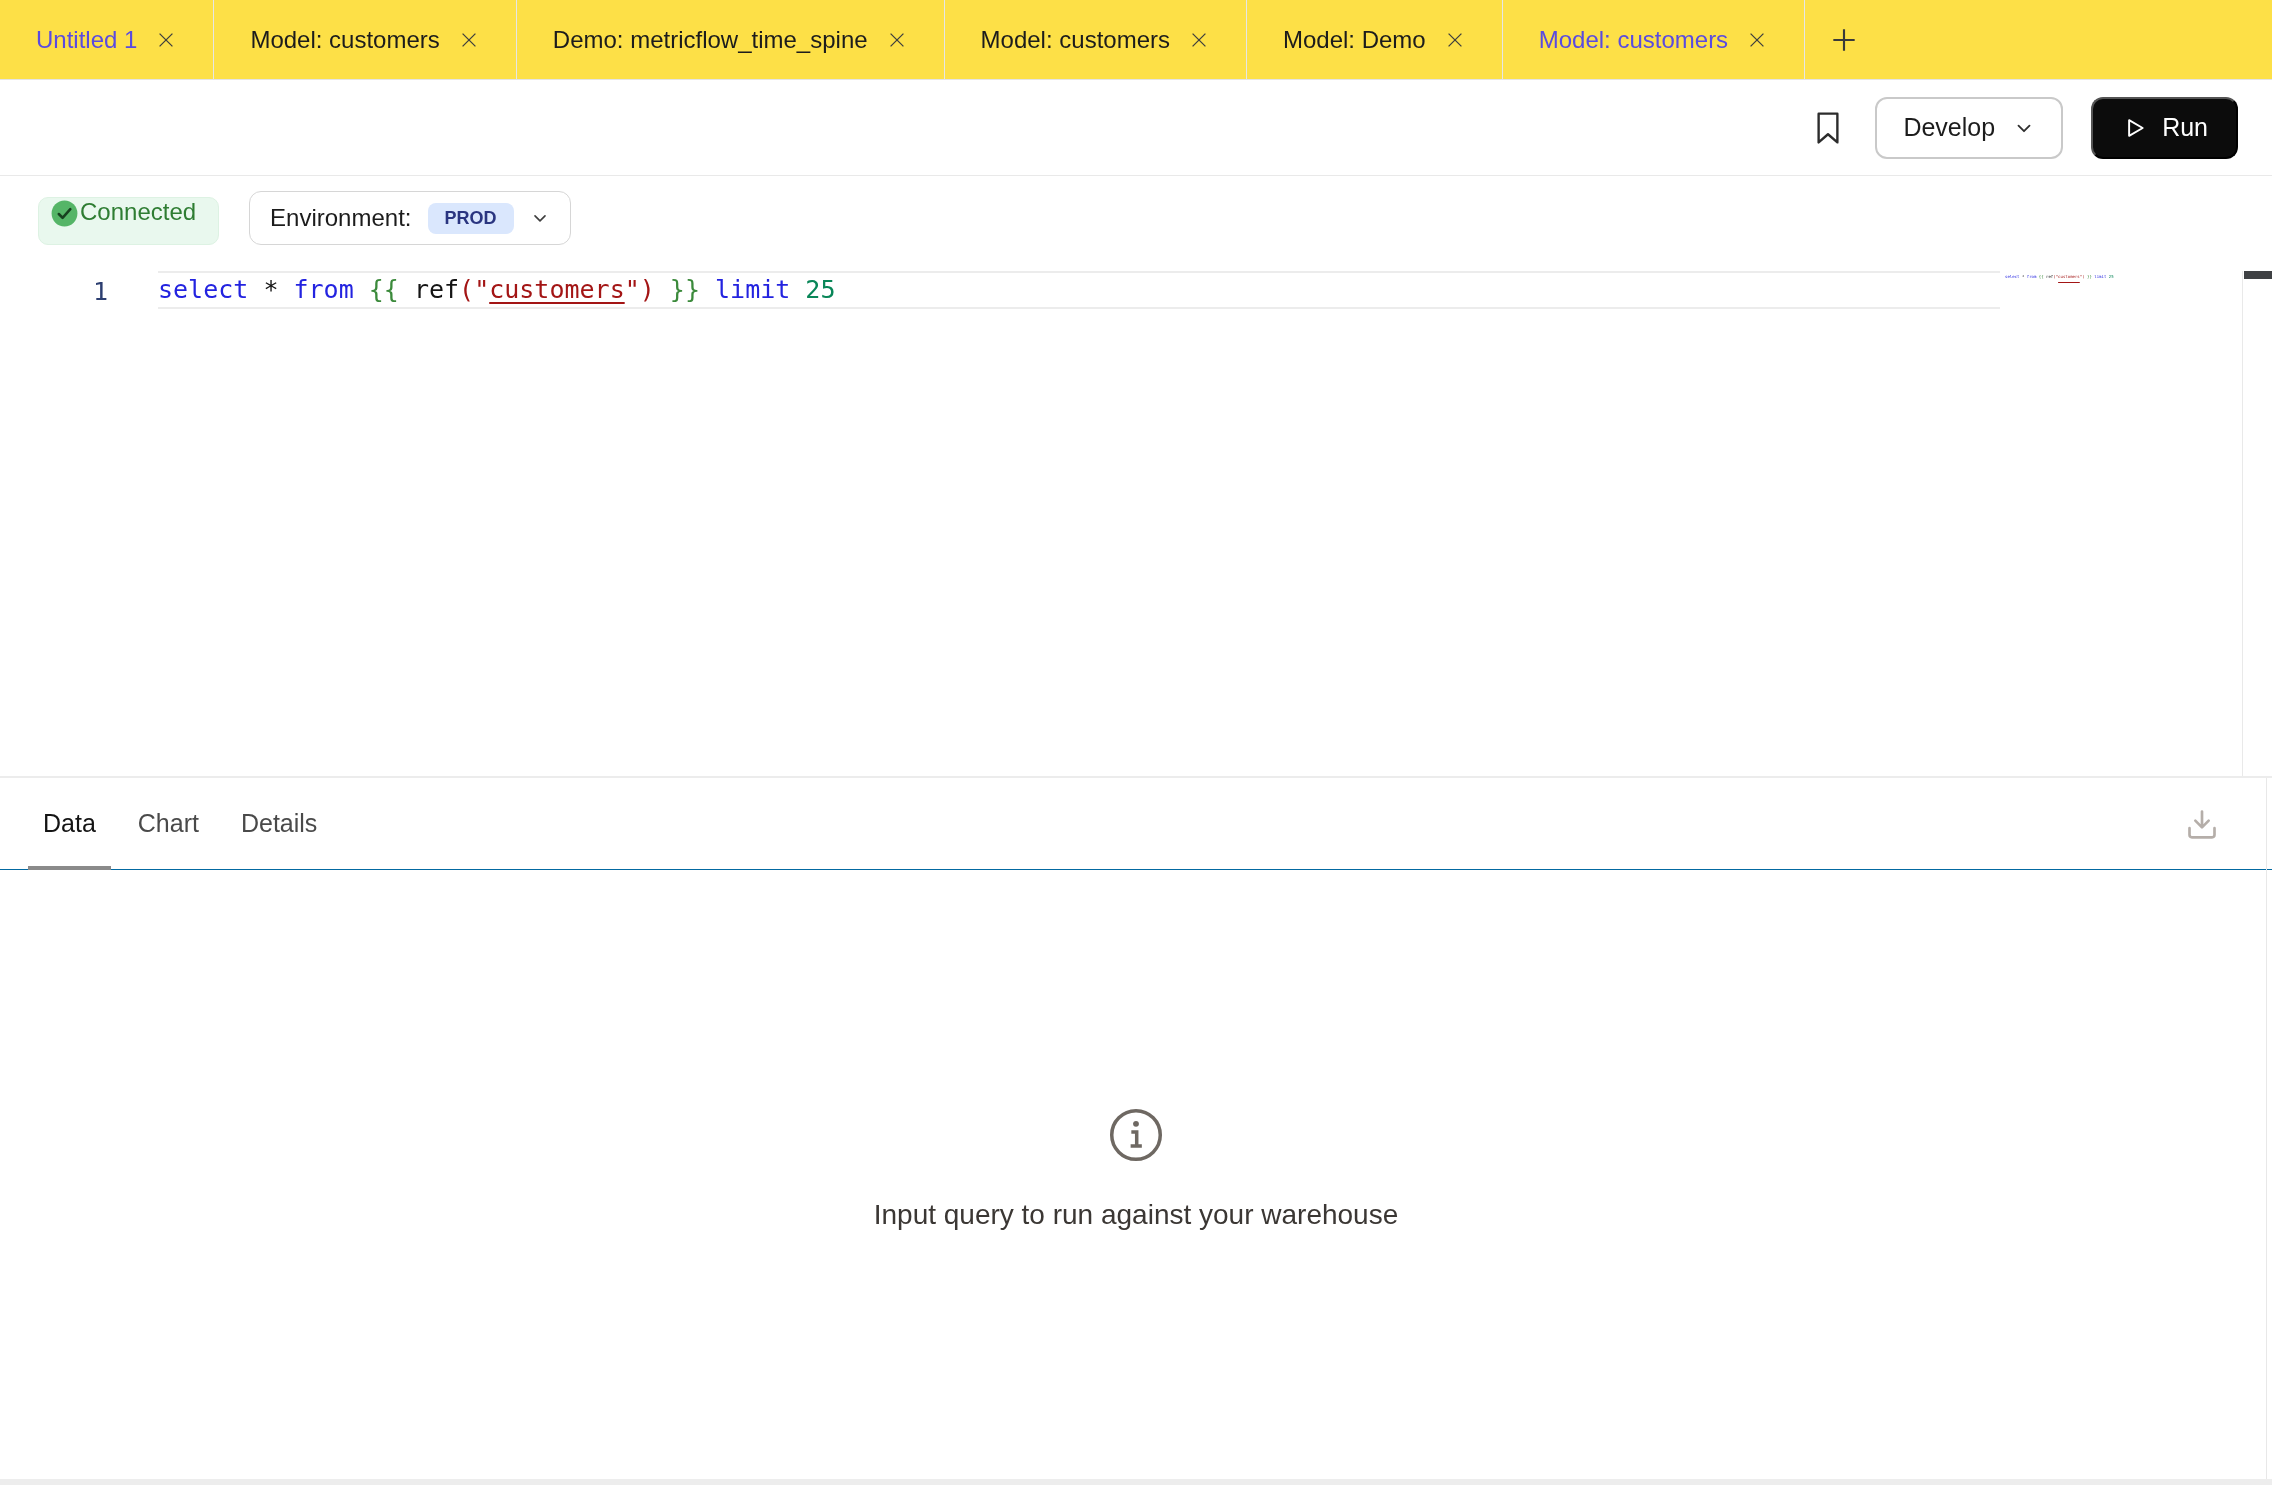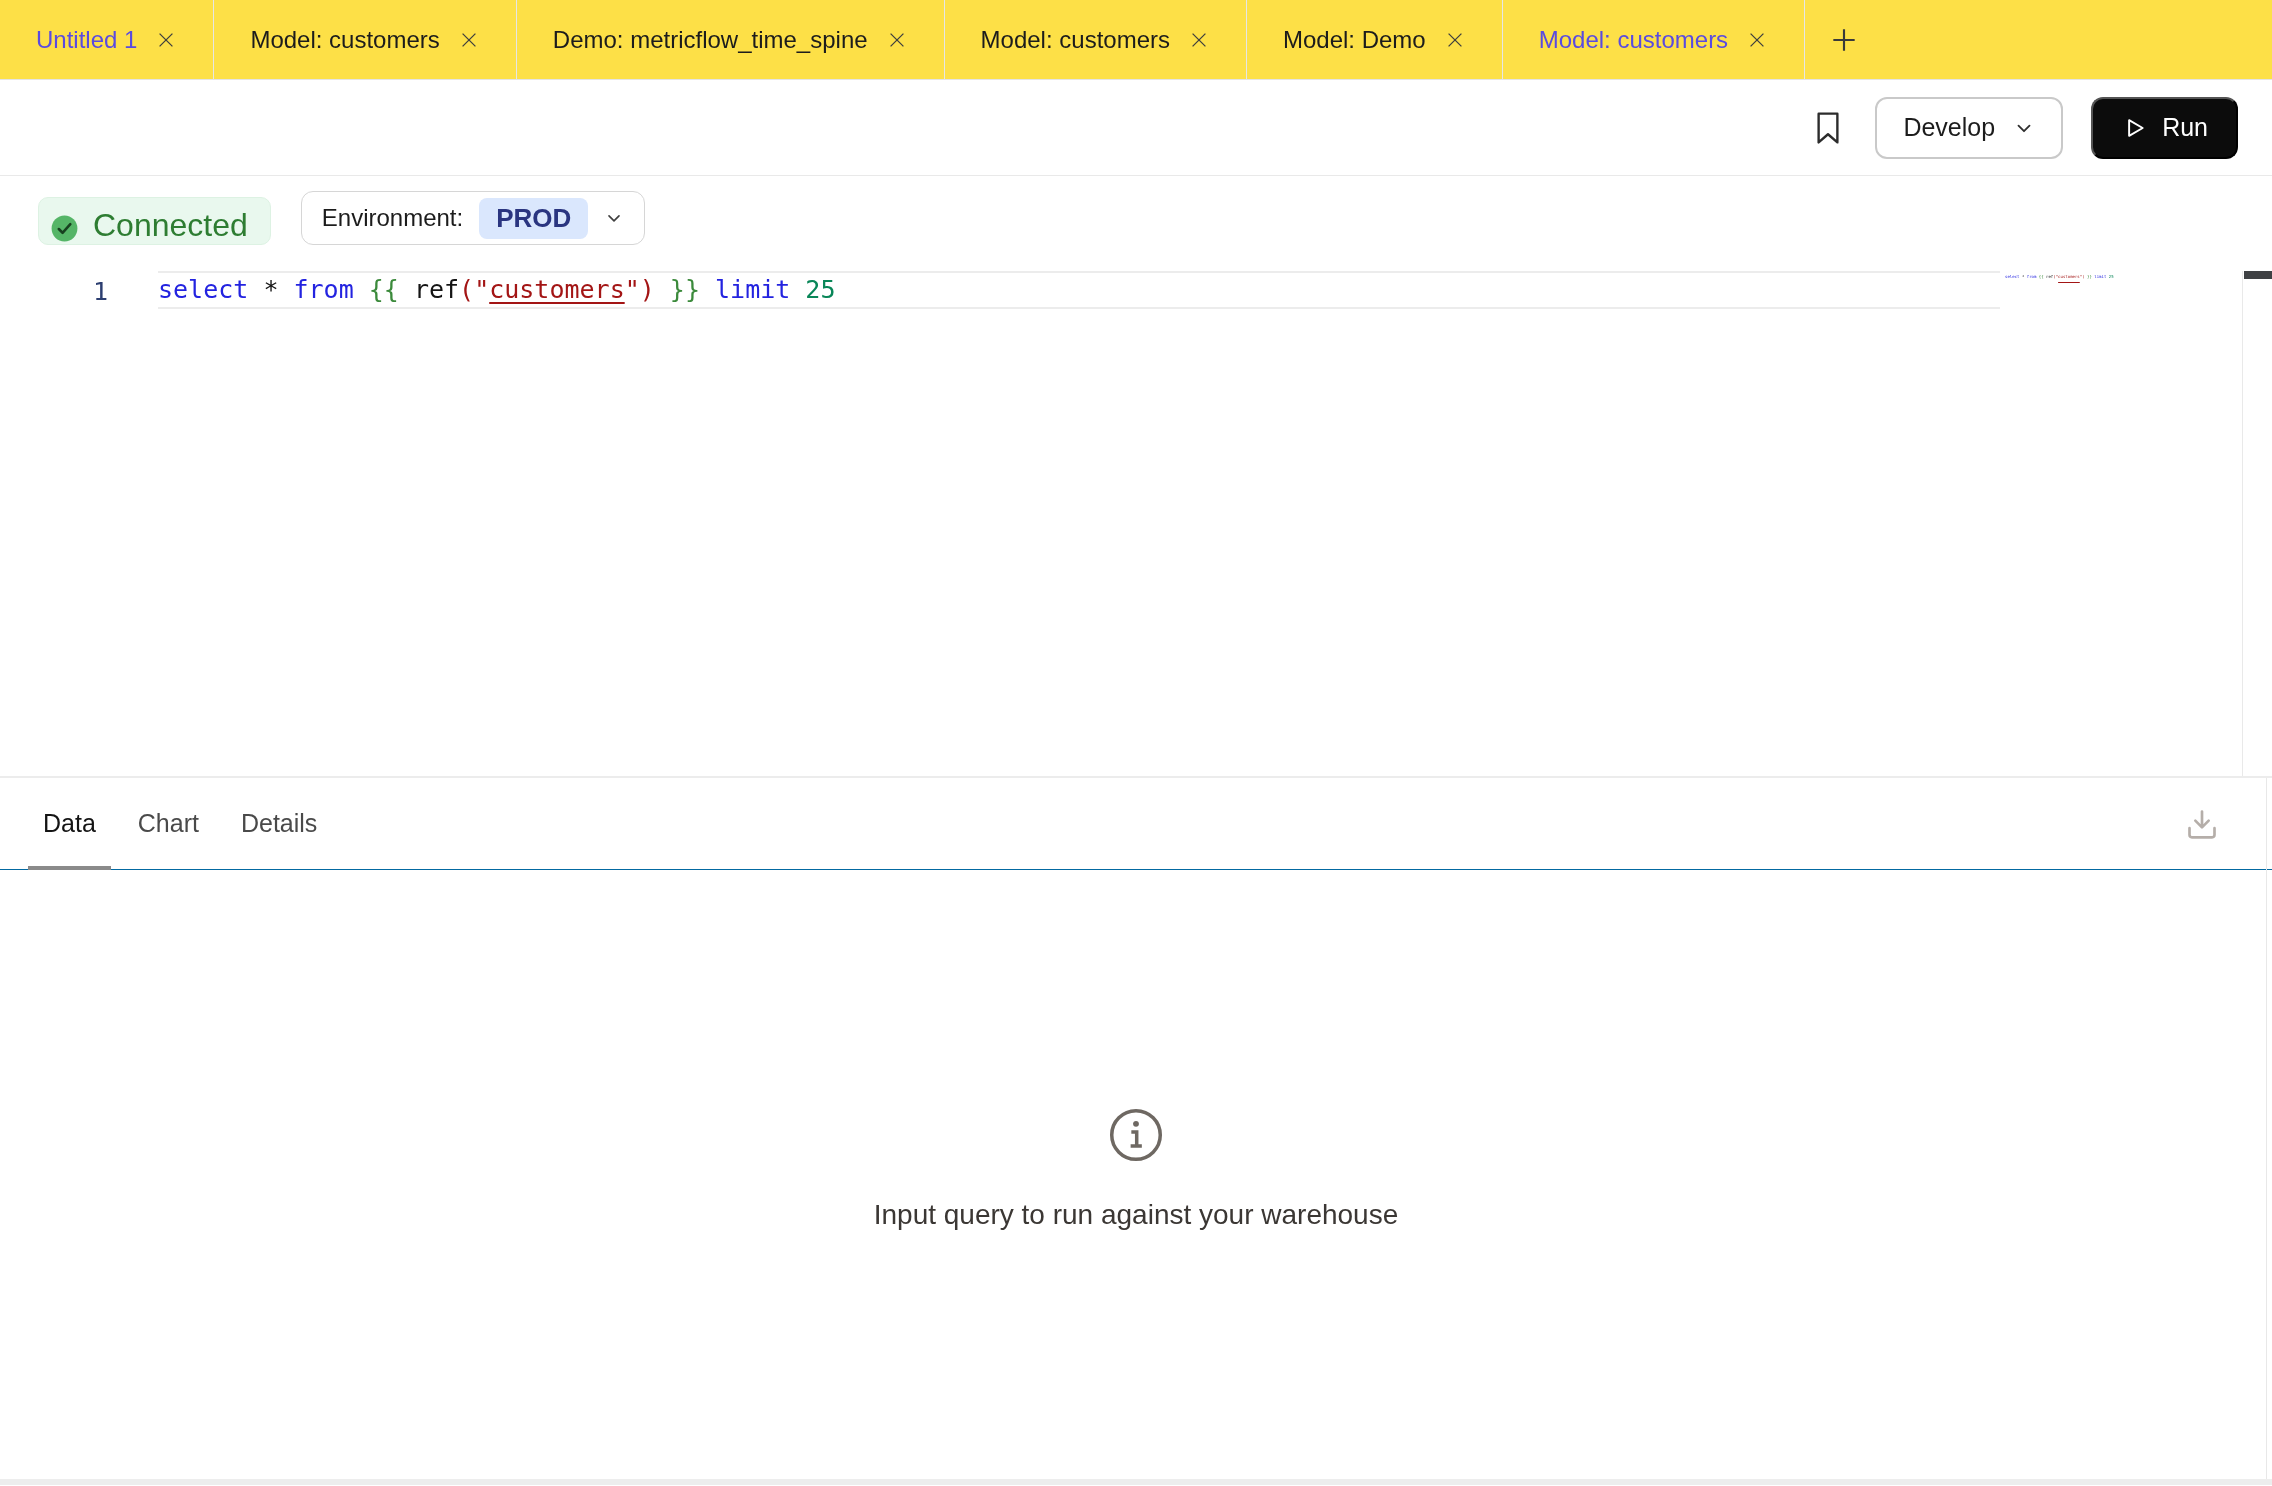--- a/index.html
+++ b/index.html
@@ -76,40 +76,40 @@
     display: flex; align-items: flex-end;
     gap: 30px;
     padding: 0 0 2px 38px;
     background: #fff;
   }
   .connected-badge {
     height: 48px;
     background: #e9f8ee;
     border: 1px solid #ddf2e3;
     border-radius: 10px;
-    display: flex; align-items: flex-end; gap: 13px;
+    display: flex; align-items: flex-start; 
     padding: 0 22px 0 10px;
-    font-size: 32px; font-weight: 500;
+    font-size: 24px; font-weight: 500;
     color: #2e7d32;
   }
   .env-pill {
     height: 54px;
     border: 1px solid #d6d6d6;
     border-radius: 12px;
     background: #fff;
     display: flex; align-items: center; gap: 16px;
     padding: 0 20px;
     font-size: 24px;
     color: #1c1c1c;
     cursor: pointer;
   }
   .env-chip {
     background: #dae7fd;
     color: #2a3580;
-    font-size: 26px; font-weight: 600;
+    font-size: 18px; font-weight: 600;
     border-radius: 8px;
     padding: 5px 17px;
   }
 
   
   .editor {
     position: relative;
     height: 531px;
     border-bottom: 2px solid #ececec;
     background: #fff;

